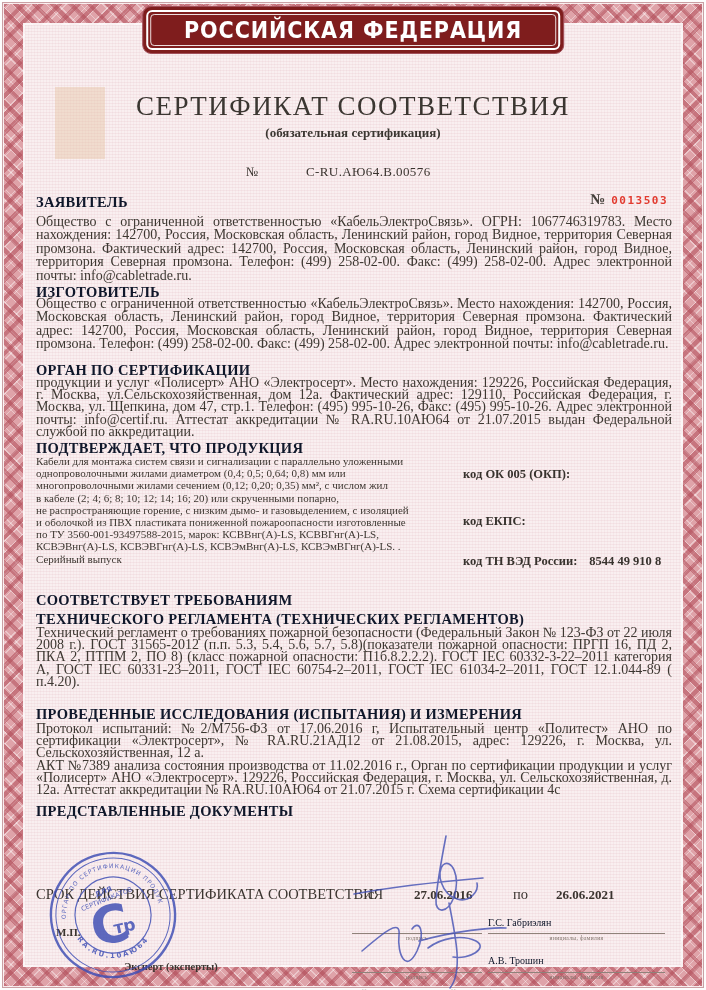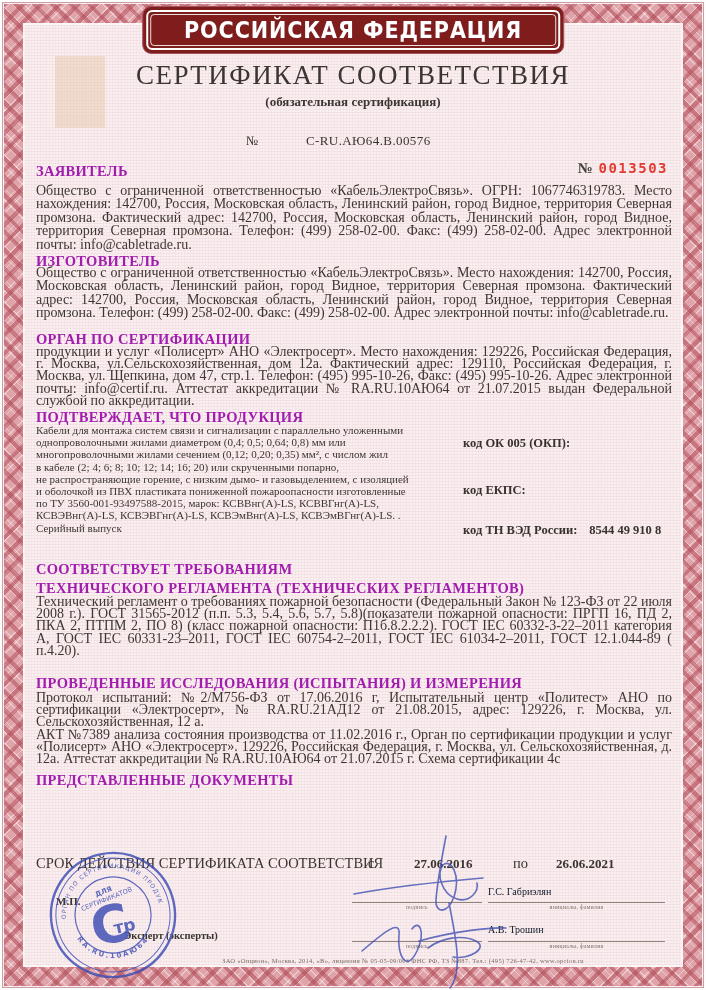--- a/index.html
+++ b/index.html
@@ -25,34 +25,34 @@
   
   .banner{position:absolute;left:50%;top:6px;transform:translateX(-50%);
     background:#7f1d1d;border:1px solid #a2505a;border-radius:9px;padding:3px;z-index:4;}
   .banner-mid{border:2px solid #fff;border-radius:6px;padding:2px;}
   .banner-in{border:1px solid rgba(255,255,255,.85);border-radius:4px;padding:2px 14px;}
   .banner-text{font-family:"DejaVu Sans","Liberation Sans",sans-serif;font-weight:bold;
     font-size:23px;color:#fff;letter-spacing:1px;white-space:nowrap;
     transform:scaleX(.9);transform-origin:center;
     text-shadow:1px 1px 0 rgba(125,38,45,.55);}
   
-  .abs{position:absolute;}
+  .abs{position:absolute;margin-top:31px;}
   .title{left:0;right:0;top:60px;text-align:center;font-size:27px;letter-spacing:1.5px;color:#3b3631;}
   .subtitle{left:0;right:0;top:94px;text-align:center;font-size:13px;font-weight:bold;color:#3b3631;}
   .certnum-label{left:246px;top:133px;font-size:13px;}
   .certnum-value{left:306px;top:133px;font-size:13px;letter-spacing:.4px;}
-  .sec-head{font-size:14.5px;font-weight:bold;color:#a21caf;letter-spacing:.3px;}
+  .sec-head{font-size:14.5px;font-weight:bold;color:#0f172a;letter-spacing:.3px;}
   .body-text{left:36px;width:636px;font-size:14px;text-align:justify;color:#3d3731;}
   .lh-a{line-height:13.4px;}
   .lh-b{line-height:12.2px;}
   .pre{white-space:pre-line;}
   .blanknum{right:38px;top:160px;font-size:15px;font-weight:bold;}
   .blanknum .no{color:#45403b;margin-right:6px;}
   .blanknum .digits{font-family:"DejaVu Sans Mono","Liberation Mono",monospace;
-    color:#e23b30;font-size:14px;letter-spacing:1.5px;}
+    color:#e23b30;font-size:11px;letter-spacing:1.5px;}
   .code-row{left:463px;font-size:12.5px;font-weight:bold;color:#37322d;white-space:nowrap;}
   .code-row .val{font-weight:bold;margin-left:12px;}
   .validity{top:855px;font-size:14.5px;font-weight:normal;white-space:nowrap;}
   .date{font-weight:bold;font-size:13px;}
   .role{left:90px;width:162px;text-align:center;font-size:10.5px;font-weight:bold;line-height:13.5px;}
   .mp{left:56px;top:895px;font-size:11px;font-weight:bold;}
   .sig-line{border-top:1px solid #8f827a;height:0;}
   .caption{font-size:5.5px;color:#7d7068;text-align:center;letter-spacing:.4px;}
   .name{font-size:10px;color:#0f172a;text-align:left;}
   .footer{left:140px;right:40px;top:957px;text-align:center;font-size:6.5px;

